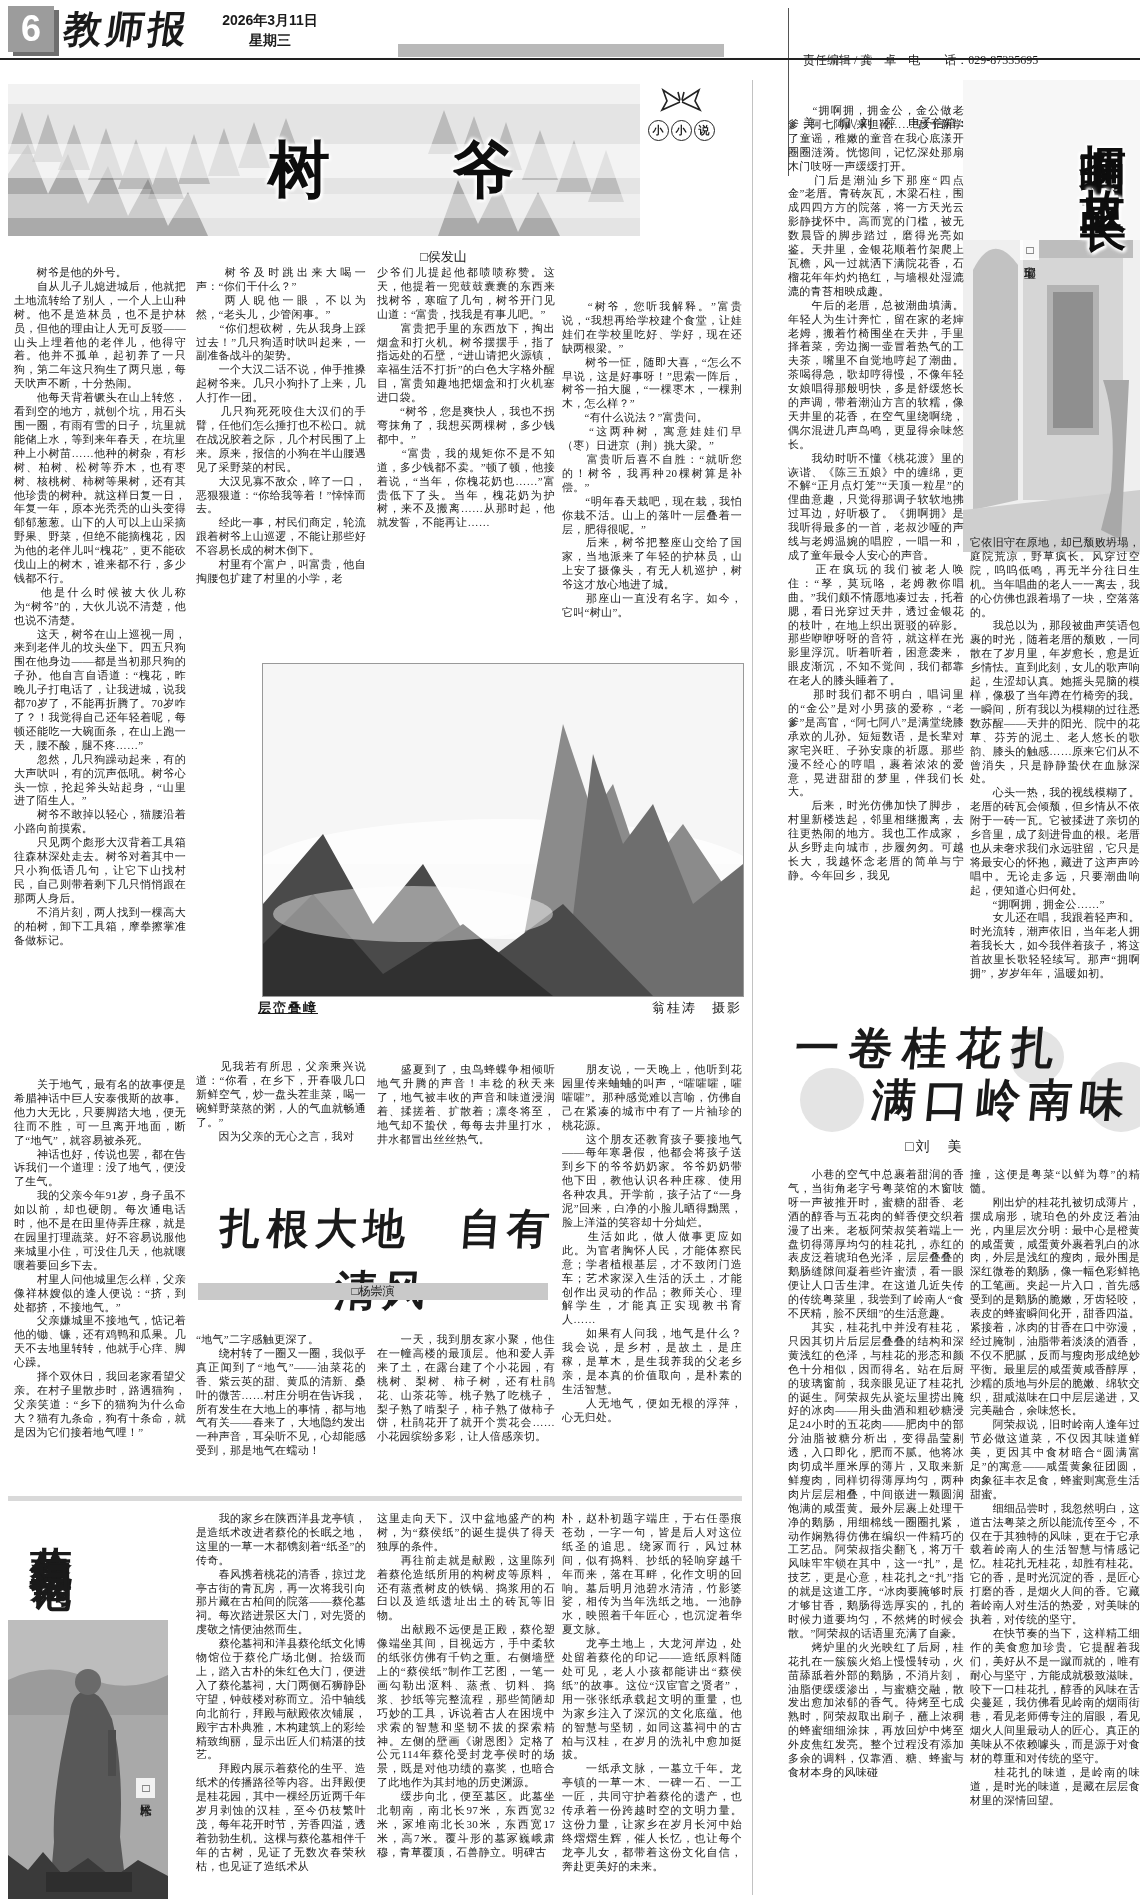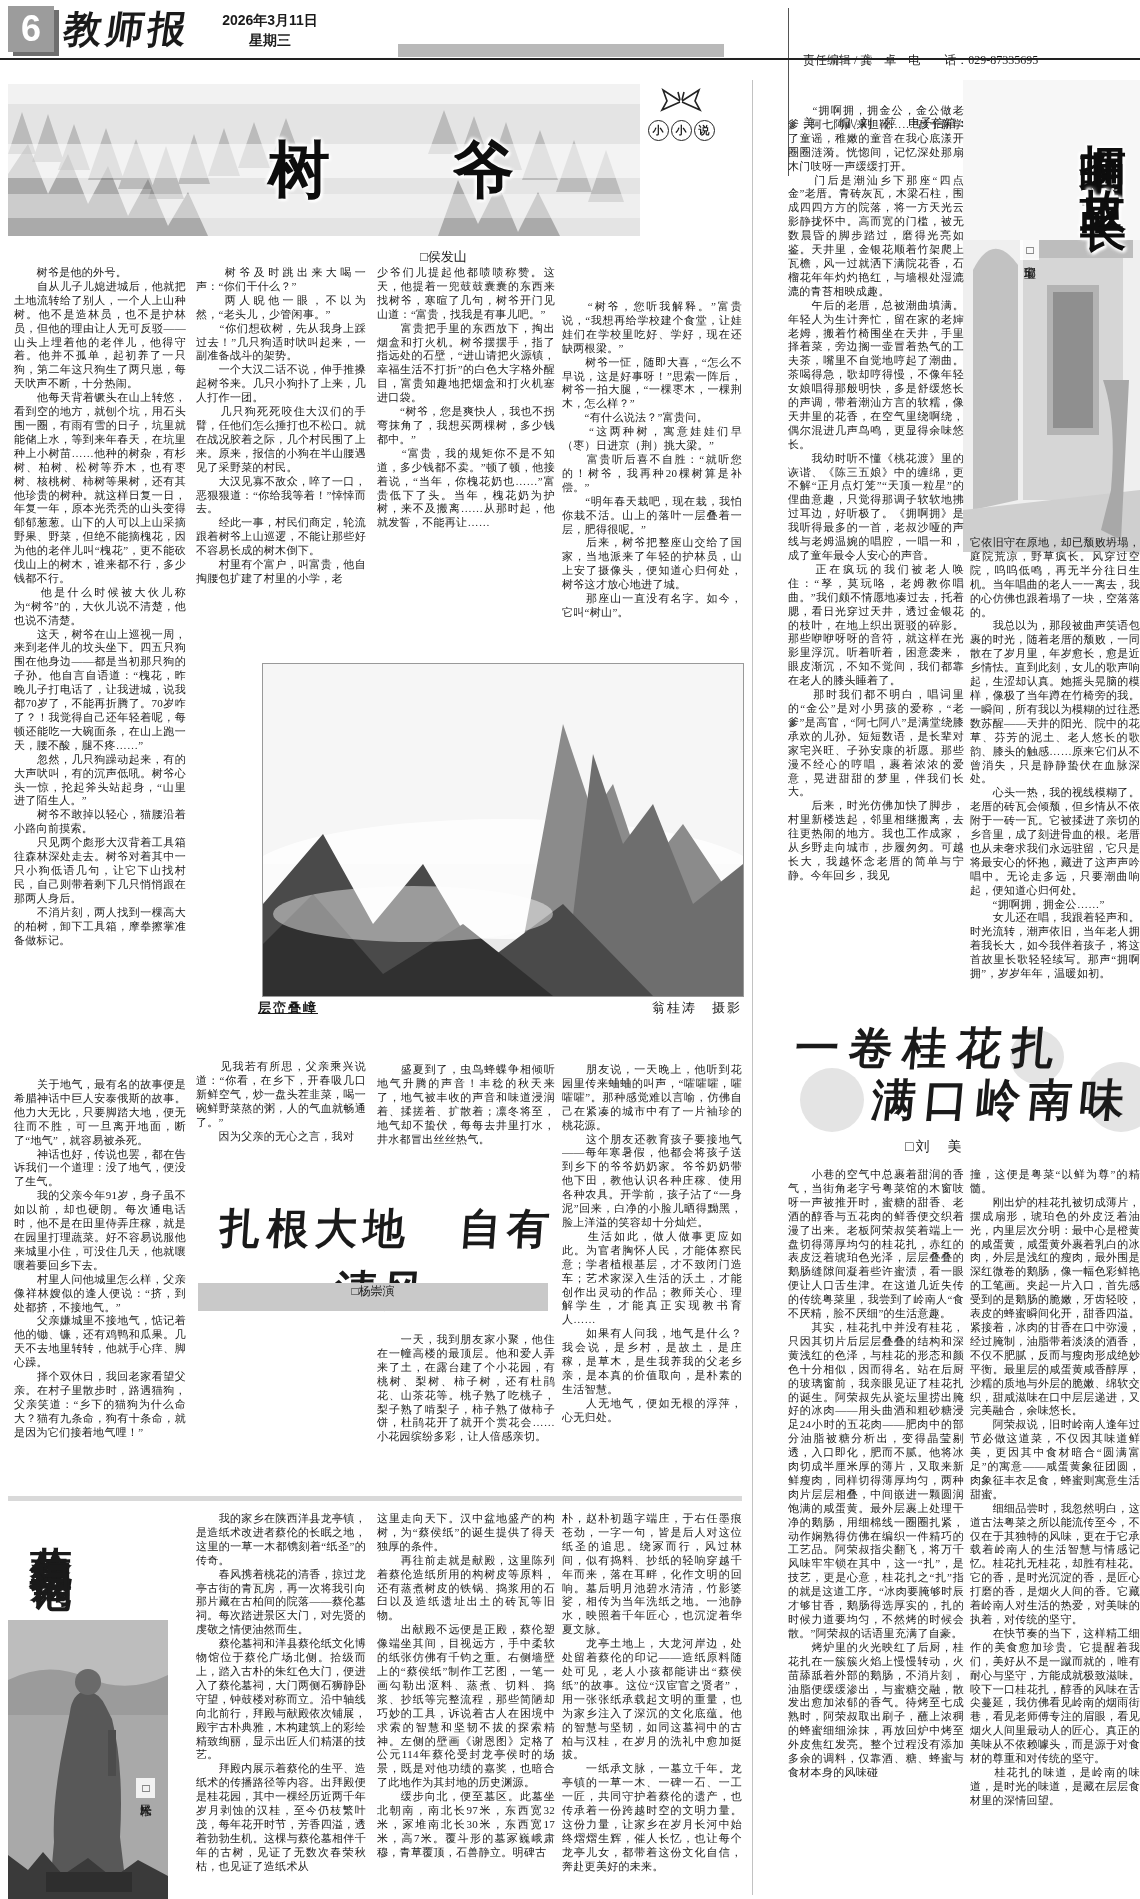--- a/index.html
+++ b/index.html
@@ -32,21 +32,21 @@
   .badge{position:absolute;left:644px;top:88px;width:74px;text-align:center;}
   .badge .circles{display:flex;justify-content:center;gap:2px;margin-top:2px;}
   .badge .c{width:19px;height:19px;border:1px solid #222;border-radius:50%;
             font:bold 11px/19px "Liberation Serif",serif;text-align:center;background:#fff;}
   .photo{position:absolute;left:262px;top:663px;width:480px;height:332px;border:1px solid #999;}
   .cap-l{position:absolute;left:258px;top:1000px;font:bold 13px/16px "Liberation Serif",serif;letter-spacing:2px;text-decoration:underline;}
   .cap-r{position:absolute;left:652px;top:1000px;font:13px/16px "Liberation Serif",serif;letter-spacing:2px;}
   
   .essay-head{position:absolute;left:205px;top:1198px;width:360px;text-align:center;
               font:bold 42px/62px "Liberation Serif",serif;letter-spacing:6px;transform:skewX(-4deg);}
-  .essay-bar{position:absolute;left:198px;top:1283px;width:350px;height:28px;background:#c9c9c9;
+  .essay-bar{position:absolute;left:198px;top:1283px;width:350px;height:17px;background:#c9c9c9;
              text-align:center;font:12px/17px "Liberation Serif",serif;}
   .divider{position:absolute;left:8px;top:1496px;width:734px;height:5px;background:#d9d9d9;}
   
   .cl-photo{position:absolute;left:8px;top:1620px;width:160px;height:279px;}
   .cl-title{position:absolute;left:22px;top:1512px;height:330px;writing-mode:vertical-rl;
             font:bold 42px/58px "Liberation Serif",serif;letter-spacing:4px;
             text-shadow:0 0 4px #fff,0 0 4px #fff,2px 2px 2px #fff;}
   .cl-author{position:absolute;left:136px;top:1778px;writing-mode:vertical-rl;font-size:12px;
              background:rgba(255,255,255,.85);padding:3px 1px;}
   
@@ -140,21 +140,21 @@
   <div class="pcol" style="left:377px;top:266px;width:178px;height:396px">少爷们儿提起他都啧啧称赞。这天，他提着一兜鼓鼓囊囊的东西来找树爷，寒暄了几句，树爷开门见山道：“富贵，找我是有事儿吧。”
 　　富贵把手里的东西放下，掏出烟盒和打火机。树爷摆摆手，指了指远处的石壁，“进山请把火源镇，幸福生活不打折”的白色大字格外醒目，富贵知趣地把烟盒和打火机塞进口袋。
 　　“树爷，您是爽快人，我也不拐弯抹角了，我想买两棵树，多少钱都中。”
 　　“富贵，我的规矩你不是不知道，多少钱都不卖。”顿了顿，他接着说，“当年，你槐花奶也……”富贵低下了头。当年，槐花奶为护树，来不及搬离……从那时起，他就发誓，不能再让……</div>
   <div class="pcol" style="left:562px;top:300px;width:180px;height:362px">　　“树爷，您听我解释。”富贵说，“我想再给学校建个食堂，让娃娃们在学校里吃好、学好，现在还缺两根梁。”
 　　树爷一怔，随即大喜，“怎么不早说，这是好事呀！”思索一阵后，树爷一拍大腿，“一棵枣木，一棵荆木，怎么样？”
 　　“有什么说法？”富贵问。
 　　“这两种树，寓意娃娃们早（枣）日进京（荆）挑大梁。”
 　　富贵听后喜不自胜：“就听您的！树爷，我再种20棵树算是补偿。”
 　　“明年春天栽吧，现在栽，我怕你栽不活。山上的落叶一层叠着一层，肥得很呢。”
-　　后来，树爷把整座山交给了国家，当地派来了年轻的护林员，山上安了摄像头，便知道心归何处，树爷这才放心地进了城。
+　　后来，树爷把整座山交给了国家，当地派来了年轻的护林员，山上安了摄像头，有无人机巡护，树爷这才放心地进了城。
 　　那座山一直没有名字。如今，它叫“树山”。</div>
 
   <div class="photo">
     <svg width="480" height="332" viewBox="0 0 480 332" preserveAspectRatio="none">
       <rect width="480" height="332" fill="#f6f6f6"></rect>
       <rect y="200" width="480" height="132" fill="#e9e9e9"></rect>
       <ellipse cx="240" cy="215" rx="260" ry="60" fill="#ffffff" opacity="0.8"></ellipse>
       <path d="M300 60 L330 150 L350 120 L380 210 L420 160 L480 250 L480 332 L250 332 Z" fill="#8b8b8b"></path>
       <path d="M330 90 L360 180 L390 140 L430 240 L480 200 L480 332 L300 332 Z" fill="#6e6e6e"></path>
       <path d="M0 332 L0 240 L60 170 L110 260 L160 200 L220 300 L300 240 L390 332 Z" fill="#4a4a4a"></path>
@@ -168,20 +168,22 @@
   <div class="pcol" style="left:14px;top:1078px;width:172px;height:414px">　　关于地气，最有名的故事便是希腊神话中巨人安泰俄斯的故事。他力大无比，只要脚踏大地，便无往而不胜，可一旦离开地面，断了“地气”，就容易被杀死。
 　　神话也好，传说也罢，都在告诉我们一个道理：没了地气，便没了生气。
 　　我的父亲今年91岁，身子虽不如以前，却也硬朗。每次通电话时，他不是在田里侍弄庄稼，就是在园里打理蔬菜。好不容易说服他来城里小住，可没住几天，他就嚷嚷着要回乡下去。
 　　村里人问他城里怎么样，父亲像祥林嫂似的逢人便说：“挤，到处都挤，不接地气。”
 　　父亲嫌城里不接地气，惦记着他的锄、镰，还有鸡鸭和瓜果。几天不去地里转转，他就手心痒、脚心躁。
 　　择个双休日，我回老家看望父亲。在村子里散步时，路遇猫狗，父亲笑道：“乡下的猫狗为什么命大？猫有九条命，狗有十条命，就是因为它们接着地气哩！”</div>
   <div class="pcol" style="left:196px;top:1060px;width:170px;height:112px">　　见我若有所思，父亲乘兴说道：“你看，在乡下，开春吸几口新鲜空气，炒一盘头茬韭菜，喝一碗鲜野菜熬的粥，人的气血就畅通了。”
 　　因为父亲的无心之言，我对</div>
   <div class="essay-head">扎根大地　自有清风</div>
   <div class="essay-bar">□杨崇演</div>
+  <div class="pcol" style="left:196px;top:1333px;width:170px;height:160px">“地气”二字感触更深了。
+　　绕村转了一圈又一圈，我似乎真正闻到了“地气”——油菜花的香、紫云英的甜、黄瓜的清新、桑叶的微苦……村庄分明在告诉我，所有发生在大地上的事情，都与地气有关——春来了，大地隐约发出一种声音，耳朵听不见，心却能感受到，那是地气在蠕动！</div>
   <div class="pcol" style="left:377px;top:1063px;width:178px;height:100px">　　盛夏到了，虫鸟蜂蝶争相倾听地气升腾的声音！丰稔的秋天来了，地气被丰收的声音和味道浸润着、揉搓着、扩散着；凛冬将至，地气却不蛰伏，每每去井里打水，井水都冒出丝丝热气。</div>
   <div class="pcol" style="left:377px;top:1333px;width:178px;height:152px">　　一天，我到朋友家小聚，他住在一幢高楼的最顶层。他和爱人弄来了土，在露台建了个小花园，有桃树、梨树、柿子树，还有杜鹃花、山茶花等。桃子熟了吃桃子，梨子熟了啃梨子，柿子熟了做柿子饼，杜鹃花开了就开个赏花会……小花园缤纷多彩，让人倍感亲切。</div>
   <div class="pcol" style="left:562px;top:1063px;width:180px;height:430px">　　朋友说，一天晚上，他听到花园里传来蛐蛐的叫声，“嚯嚯嚯，嚯嚯嚯”。那种感觉难以言喻，仿佛自己在紧凑的城市中有了一片袖珍的桃花源。
 　　这个朋友还教育孩子要接地气——每年寒暑假，他都会将孩子送到乡下的爷爷奶奶家。爷爷奶奶带他下田，教他认识各种庄稼、使用各种农具。开学前，孩子沾了“一身泥”回来，白净的小脸儿晒得黝黑，脸上洋溢的笑容却十分灿烂。
 　　生活如此，做人做事更应如此。为官者胸怀人民，才能体察民意；学者植根基层，才不致闭门造车；艺术家深入生活的沃土，才能创作出灵动的作品；教师关心、理解学生，才能真正实现教书育人……
 　　如果有人问我，地气是什么？我会说，是乡村，是故土，是庄稼，是草木，是生我养我的父老乡亲，是本真的价值取向，是朴素的生活智慧。
 　　人无地气，便如无根的浮萍，心无归处。</div>
 
   <div class="divider"></div>
 

